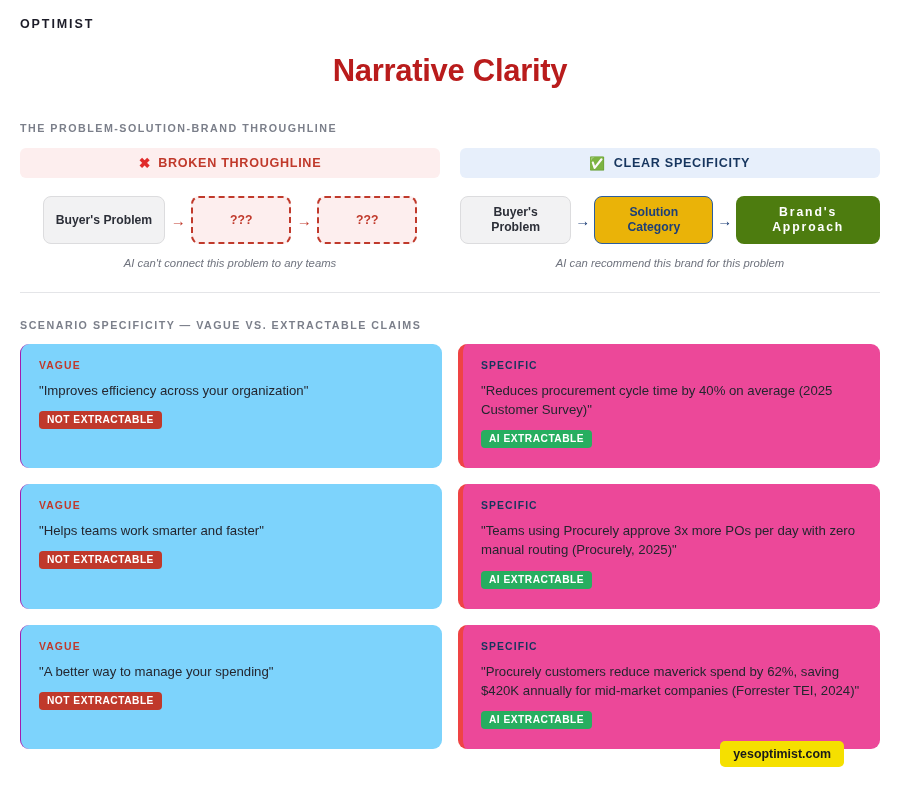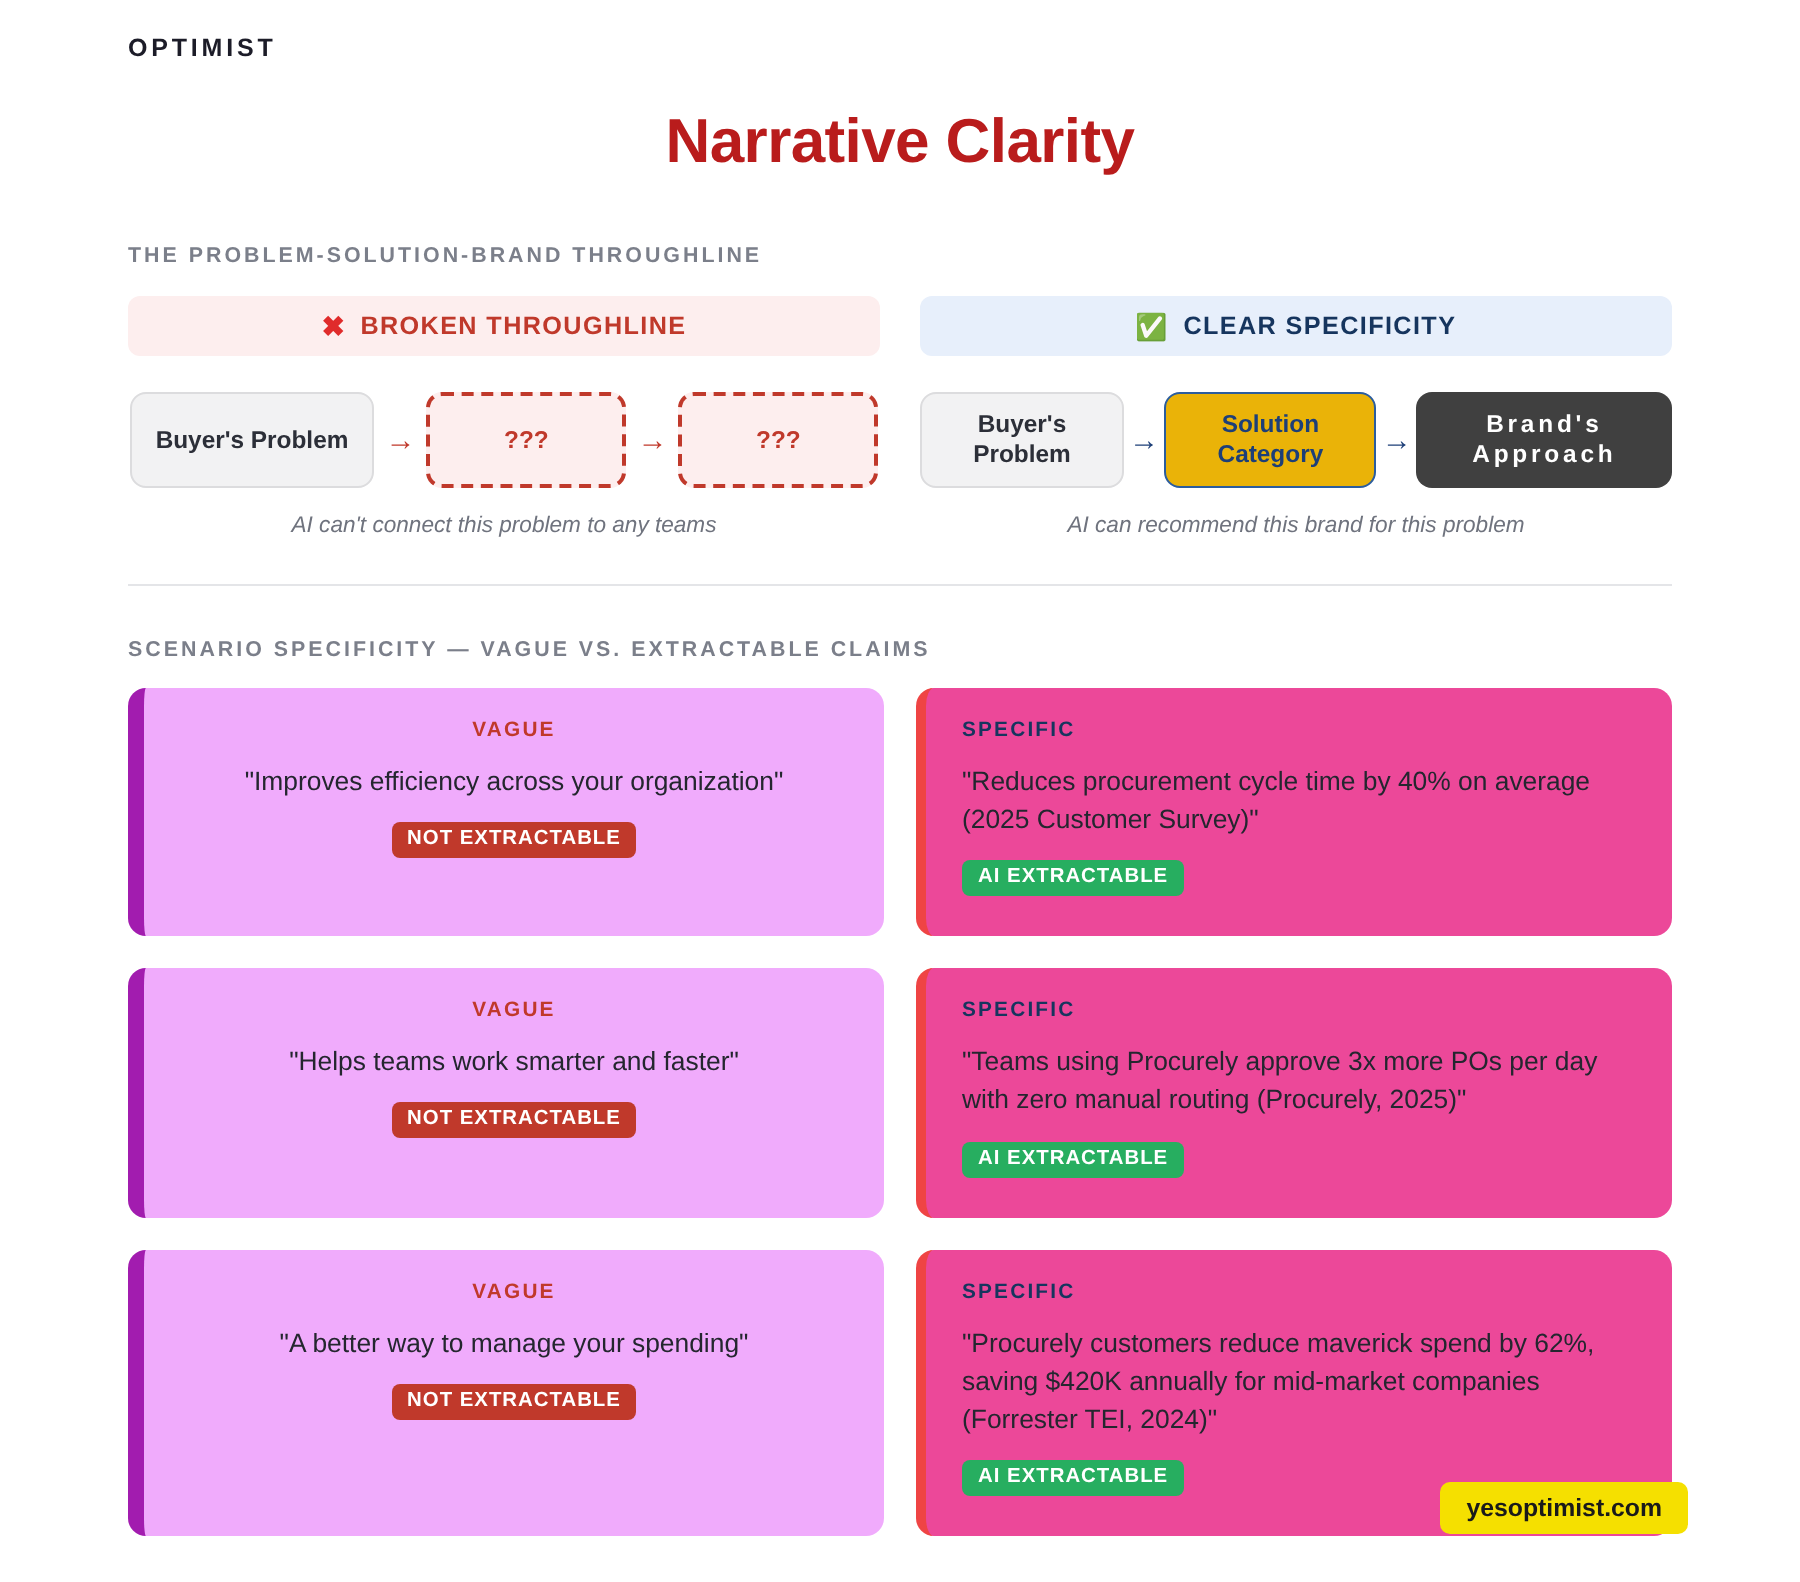--- a/index.html
+++ b/index.html
@@ -3,21 +3,21 @@
 <meta charset="utf-8">
 <style>
   * { box-sizing: border-box; margin: 0; padding: 0; }
   html, body {
     width: 900px; height: 791px;
     background: #ffffff;
     font-family: "Liberation Sans", sans-serif;
     color: #1b1b2a;
     overflow: hidden;
   }
-  .page { position: relative; width: 900px; height: 791px; padding: 0 64px; }
+  .page { position: relative; width: 900px; height: 791px; padding: 0 20px; }
 
   
   .brand {
     padding-top: 17px;
     font-size: 12.5px;
     font-weight: bold;
     letter-spacing: 1.9px;
     color: #1c1c28;
   }
   .title {
@@ -81,21 +81,21 @@
     font-size: 12.2px; font-weight: bold; line-height: 1.22;
   }
   .node.neutral { background: #f2f2f3; border: 1px solid #dcdcde; color: #2c2f38; }
   .node.ghost {
     background: #fdeeee;
     border: 2px dashed #c0392b;
     color: #c0392b;
     min-width: 100px;
   }
   .node.solution { background: #eab308; border: 1.6px solid #2b5d9e; color: #1d3f78; min-width: 100px; }
-  .node.brand { background: #404040; color: #ffffff; min-width: 104px; }
+  .node.brand { background: #4d7c0f; color: #ffffff; min-width: 104px; }
   .arrow {
     width: 26px; text-align: center;
     font-size: 15px; line-height: 1;
   }
   .arrow.red { color: #c0392b; }
   .arrow.navy { color: #1d3f78; }
   .tl-note {
     margin-top: 13px;
     text-align: center;
     font-size: 11.3px;
@@ -112,23 +112,22 @@
     display: grid;
     grid-template-columns: 1fr 1fr;
     gap: 16px 16px;
   }
   .card {
     border-radius: 9px;
     padding: 16px 18px 20px 18px;
     position: relative;
   }
   .card.vague {
-    background: #f0abfc;
-    border-left: 8px solid #a21caf;
-    text-align: center;
+    background: #7dd3fc;
+    border-left: 1px solid #a21caf;
   }
   .card.specific {
     background: #ec4899;
     border-left: 5px solid #ef4444;
   }
   .card-kicker {
     font-size: 10.4px; font-weight: bold; letter-spacing: 1.1px;
     text-transform: uppercase;
   }
   .card.vague .card-kicker { color: #c0392b; }

